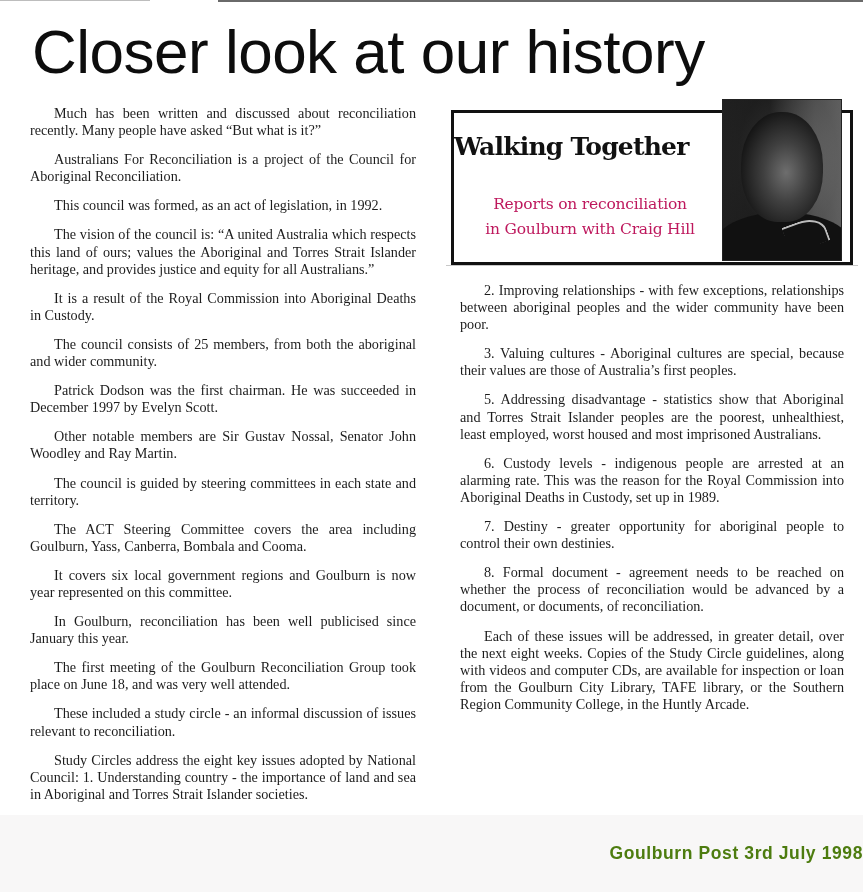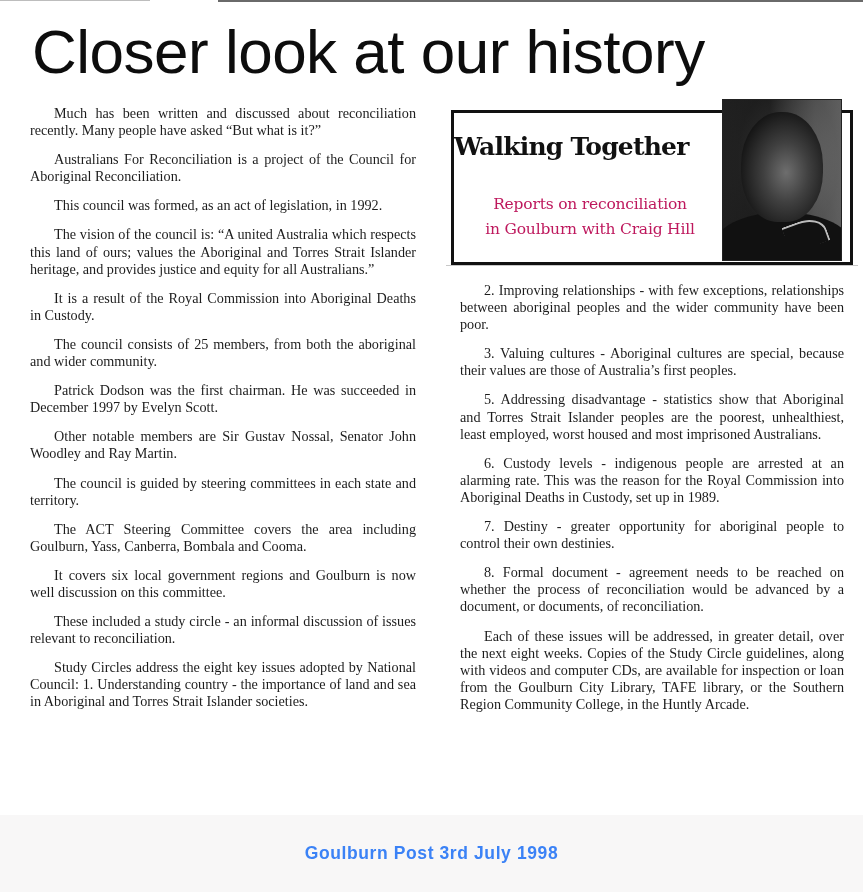--- a/index.html
+++ b/index.html
@@ -65,23 +65,23 @@
       border-top: 2px solid #bcbcbc; border-right: 2px solid #bcbcbc;
       border-radius: 0 60% 0 0; transform: rotate(-20deg);
     }
     .mid-rule {
       position: absolute; left: 446px; top: 265px; width: 412px; height: 1px; background: #c8c8c8;
     }
     .footer-band {
       position: absolute; left: 0; top: 815px; width: 863px; height: 77px; background: #f8f7f7;
     }
     .footer-text {
-      position: absolute; left: 0; top: 843px; width: 863px; text-align: center;
+      position: absolute; left: 0; top: 843px; width: 863px; text-align: right;
       font-family: "Liberation Sans", sans-serif; font-weight: bold; font-size: 17.5px;
-      letter-spacing: 0.6px; color: #3b82f6;
+      letter-spacing: 0.6px; color: #4d7c0f;
     }
   </style>
 </head>
 <body>
 
 <div class="top-rule-left"></div>
 <div class="top-rule-right"></div>
 
 <h1 class="headline">Closer look at our history</h1>
 
@@ -89,21 +89,23 @@
   <p>Much has been written and discussed about reconcil­iation recently. Many people have asked “But what is it?”</p>
   <p>Australians For Reconciliation is a project of the Council for Aboriginal Reconciliation.</p>
   <p>This council was formed, as an act of legislation, in 1992.</p>
   <p>The vision of the council is: “A united Australia which respects this land of ours; values the Aboriginal and Torres Strait Islander heritage, and provides justice and equity for all Australians.”</p>
   <p>It is a result of the Royal Commission into Aboriginal Deaths in Custody.</p>
   <p>The council consists of 25 members, from both the aboriginal and wider community.</p>
   <p>Patrick Dodson was the first chairman. He was suc­ceeded in December 1997 by Evelyn Scott.</p>
   <p>Other notable members are Sir Gustav Nossal, Senator John Woodley and Ray Martin.</p>
   <p>The council is guided by steering committees in each state and territory.</p>
   <p>The ACT Steering Committee covers the area includ­ing Goulburn, Yass, Canberra, Bombala and Cooma.</p>
-  <p>It covers six local government regions and Goulburn is now well discussion on this committee.</p>
+  <p>It covers six local government regions and Goulburn is now year represented on this committee.</p>
+  <p>In Goulburn, reconciliation has been well publicised since January this year.</p>
+  <p>The first meeting of the Goulburn Reconciliation Group took place on June 18, and was very well attend­ed.</p>
   <p>These included a study circle - an informal discussion of issues relevant to reconciliation.</p>
   <p>Study Circles address the eight key issues adopted by National Council: 1. Understanding country - the impor­tance of land and sea in Aboriginal and Torres Strait Islander societies.</p>
 </div>
 
 <div class="feature-box"></div>
 <div class="feature-title">Walking Together</div>
 <div class="feature-sub">
   <div>Reports on reconciliation</div>
   <div>in Goulburn with Craig Hill</div>
 </div>

